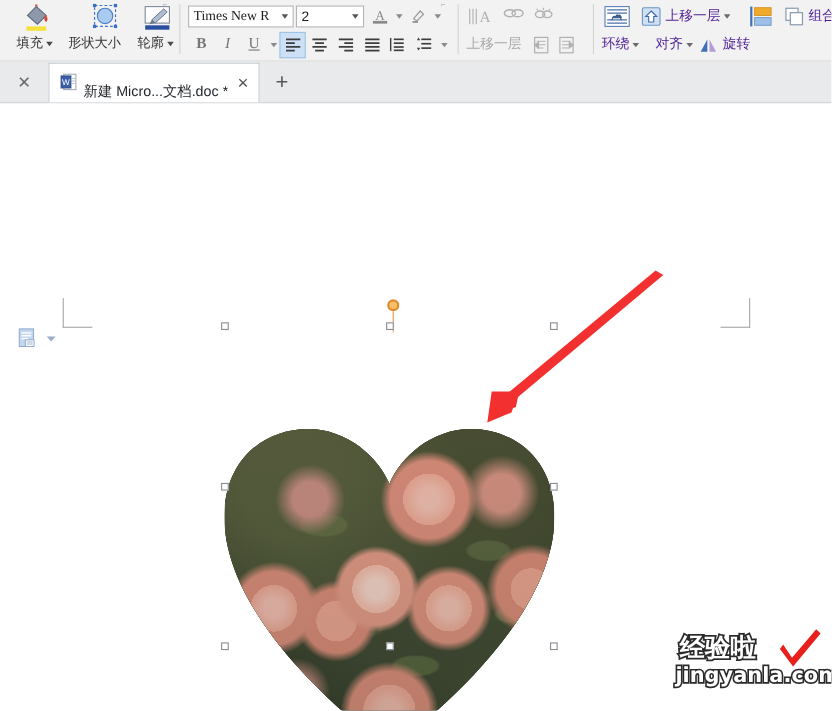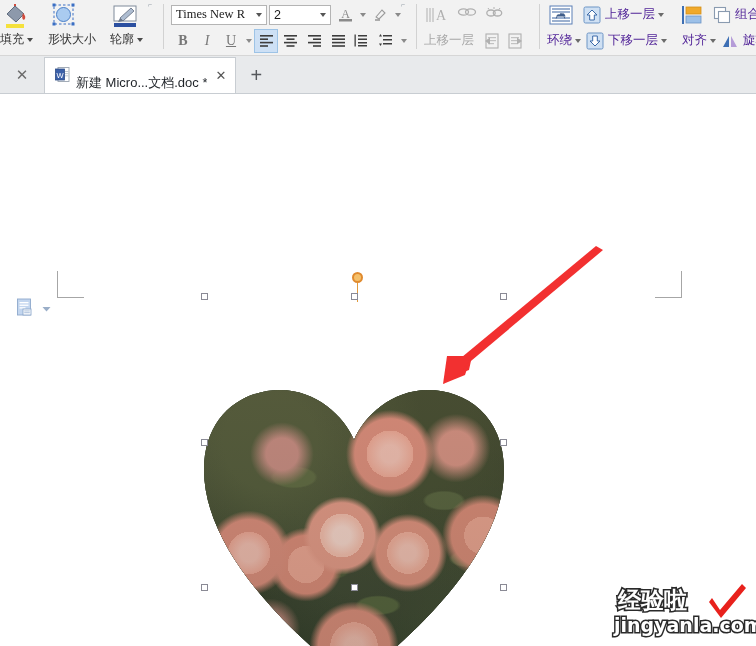--- a/index.html
+++ b/index.html
@@ -53,21 +53,21 @@
     font-size: 7px;
     color: #9aa3ad;
     line-height: 8px;
   }
 
   
   .bigbtn {
     width: 48px;
     display: flex;
     flex-direction: column;
-    align-items: flex-start;
+    align-items: flex-end;
     justify-content: flex-start;
     padding-top: 3px;
     cursor: default;
   }
   .bigbtn .lbl {
     font-size: 12px;
     color: #333;
     margin-top: 2px;
     white-space: nowrap;
     display: flex;
@@ -312,21 +312,21 @@
     box-sizing: border-box;
     z-index: 6;
   }
 
   
   .arrow { position: absolute; left: 425px; top: 150px; }
 
   
   .wm {
     position: absolute;
-    left: 608px; top: 580px;
+    left: 608px; top: 568px;
     width: 148px; height: 62px;
     z-index: 20;
   }
 </style>
 </head>
 <body>
 
 <div class="app">
 
   <div class="ribbon">
@@ -611,30 +611,20 @@
             </span>
             <span>组合</span>
 
           </div>
         </div>
         <div class="mrow">
           <div class="mbtn">
             <span>环绕</span>
             <i class="caret sm"></i>
           </div>
-          <div class="mbtn">
-            <span class="ic">
-              <svg width="20" height="20" viewBox="0 0 20 20">
-                <rect x="2" y="2" width="16" height="16" rx="1.5" fill="#cfe0f3" stroke="#6d95c5" stroke-width="1"></rect>
-                <path d="M10 15 L5 10 L7.7 10 L7.7 5 L12.3 5 L12.3 10 L15 10 Z" fill="#ffffff" stroke="#3c6aa8" stroke-width="1"></path>
-              </svg>
-            </span>
-            <span>下移一层</span>
-            <i class="caret sm"></i>
-          </div>
           <div class="sep"></div>
           <div class="mbtn">
             <span>对齐</span>
             <i class="caret sm"></i>
           </div>
           <div class="mbtn">
             <span class="ic">
               <svg width="20" height="20" viewBox="0 0 20 20">
                 <path d="M9 16 L9 5 L3 16 Z" fill="#3d6fb4"></path>
                 <path d="M11 16 L11 5 L17 16 Z" fill="#b59cd8"></path>

